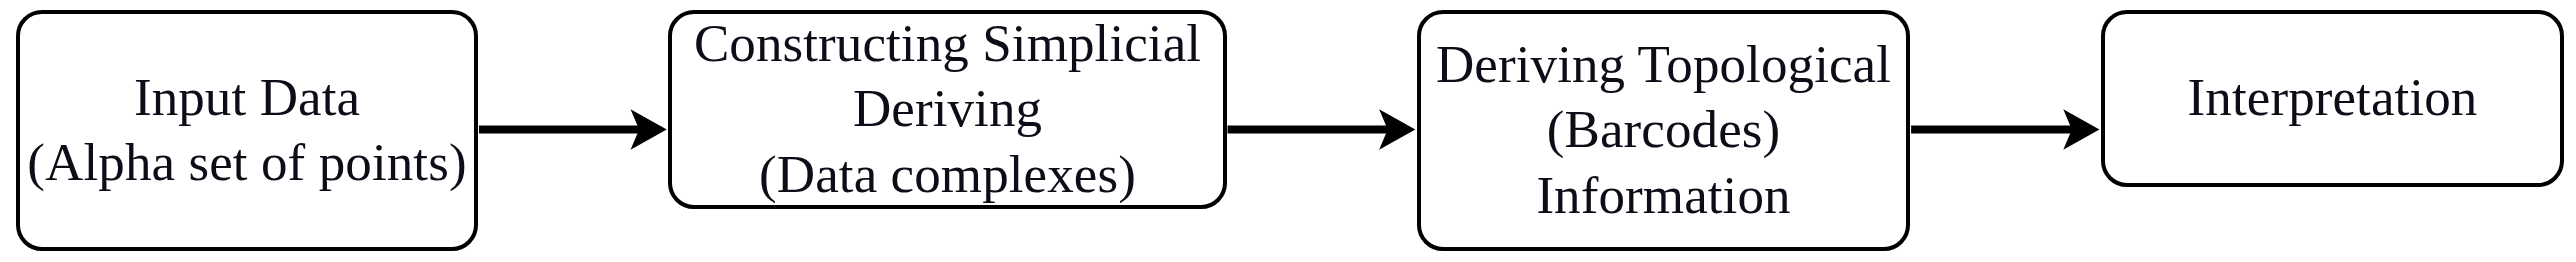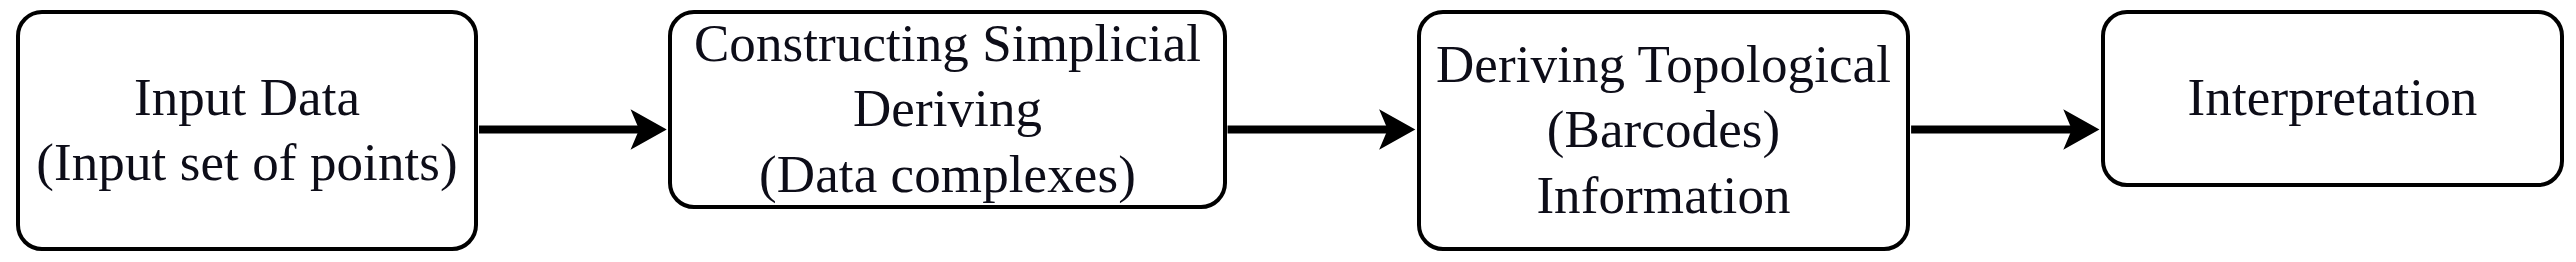--- a/index.html
+++ b/index.html
@@ -63,21 +63,21 @@
       <path d="M 2306 211 L 2247 178 L 2261 211 L 2247 244 Z" fill="#000000"></path>
     </g>
     <g>
       <line x1="3114" y1="211" x2="3383" y2="211" stroke="#000000" stroke-width="13"></line>
       <path d="M 3421 211 L 3362 178 L 3376 211 L 3362 244 Z" fill="#000000"></path>
     </g>
   </svg>
 
   <div class="node-box" style="left:16px; top:9.8px; width:462px; height:241px;">
     <span class="node-line">Input Data</span>
-    <span class="node-line">(Input set of points)</span>
+    <span class="node-line">(Alpha set of points)</span>
   </div>
 
   <div class="node-box" style="left:668px; top:9.8px; width:559px; height:199px;">
     <span class="node-line">Constructing Simplicial</span>
     <span class="node-line">Deriving</span>
     <span class="node-line">(Data complexes)</span>
   </div>
 
   <div class="node-box" style="left:1417px; top:9.8px; width:493px; height:241px;">
     <span class="node-line">Deriving Topological</span>

